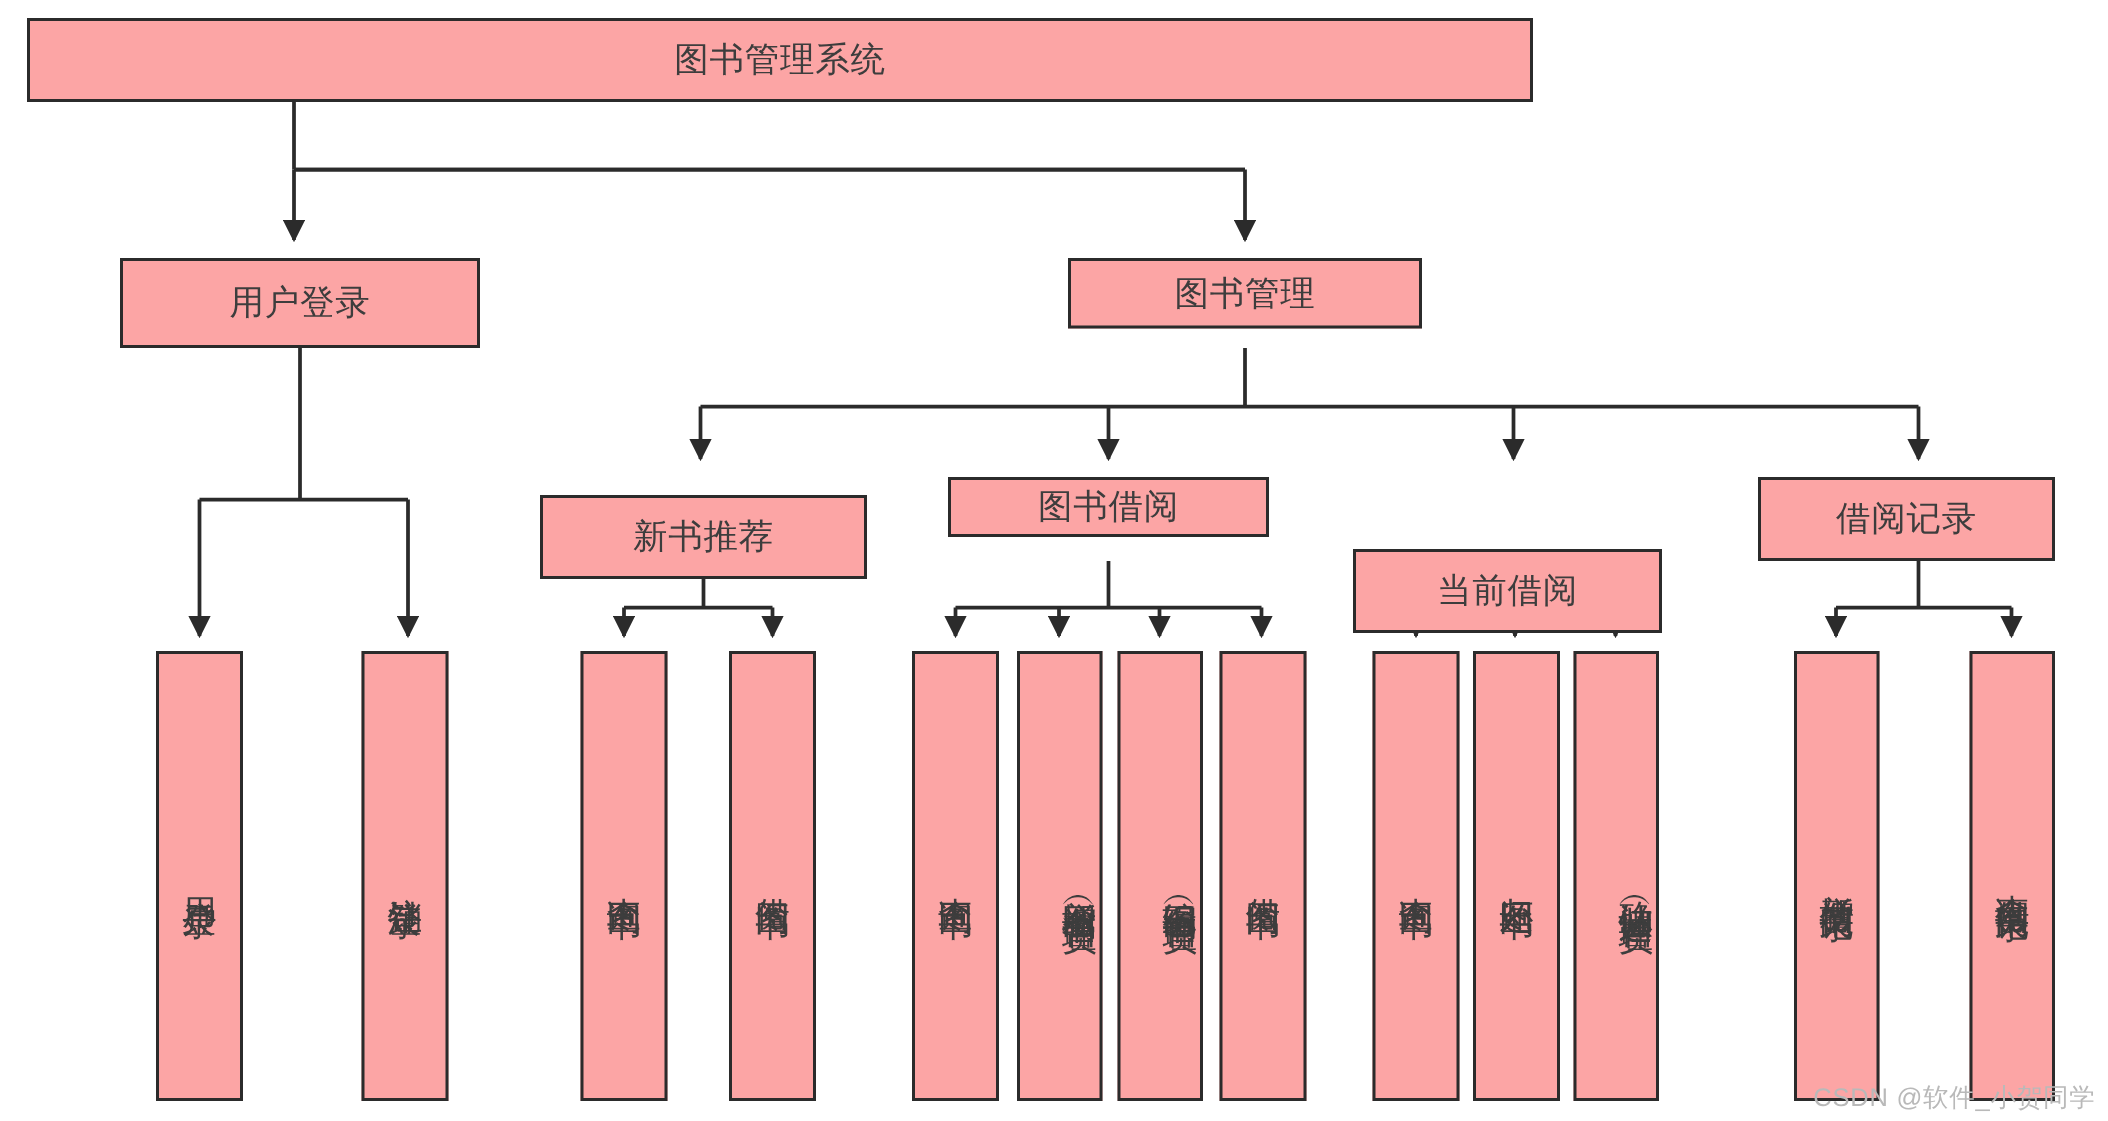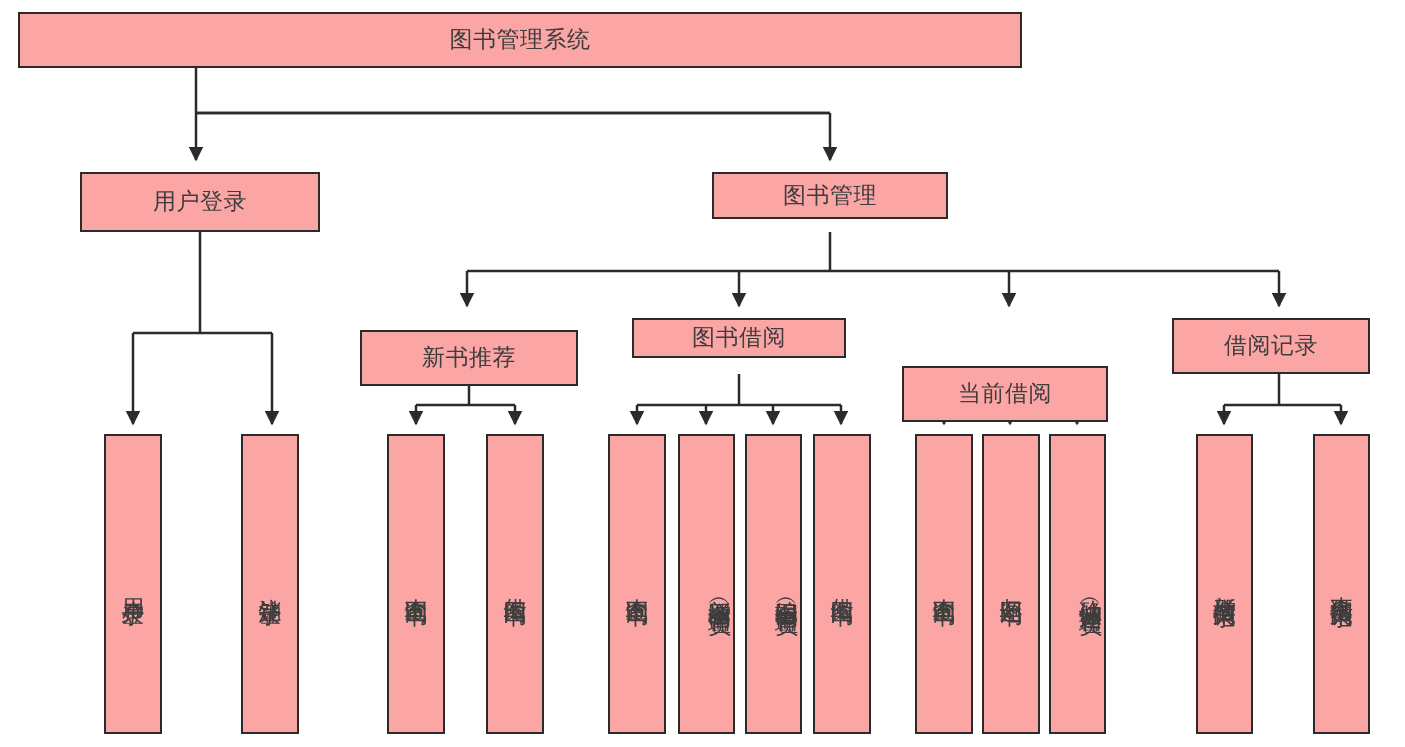--- a/index.html
+++ b/index.html
@@ -180,13 +180,14 @@
   <div class="node vert" style="left:1049px; top:434px; width:57px; height:300px;">
     <span class="txt">确认归还（管理员）</span>
   </div>
   <div class="node vert short" style="left:1196px; top:434px; width:57px; height:300px;">
     <span class="txt">新增借阅记录</span>
   </div>
   <div class="node vert short" style="left:1313px; top:434px; width:57px; height:300px;">
     <span class="txt">查询借阅记录</span>
   </div>
 
+  <div id="watermark">CSDN @软件_小贺同学</div>
 </div>
 
 </body></html>

